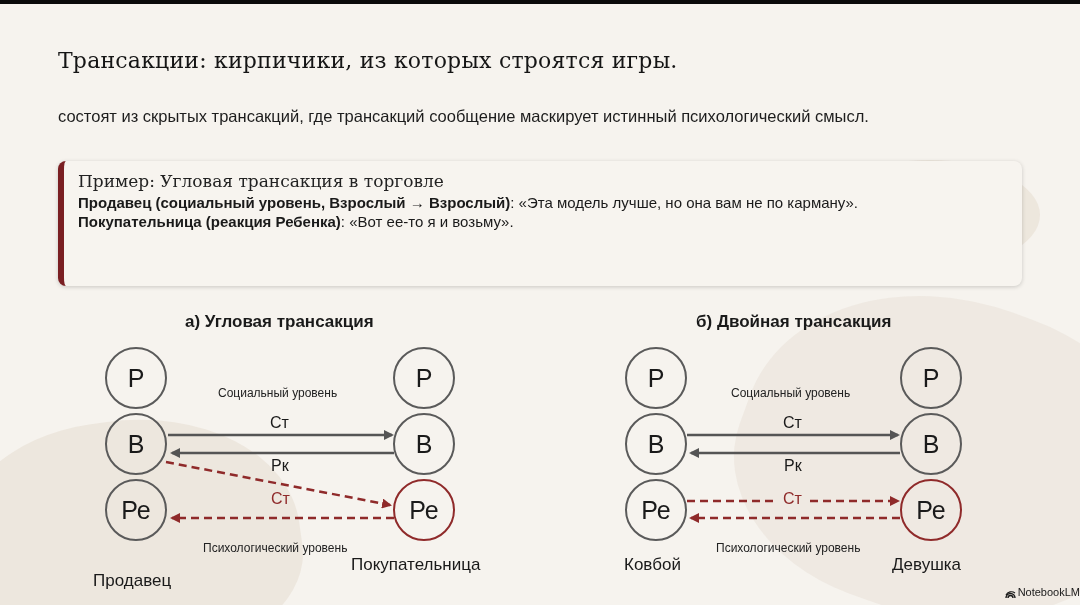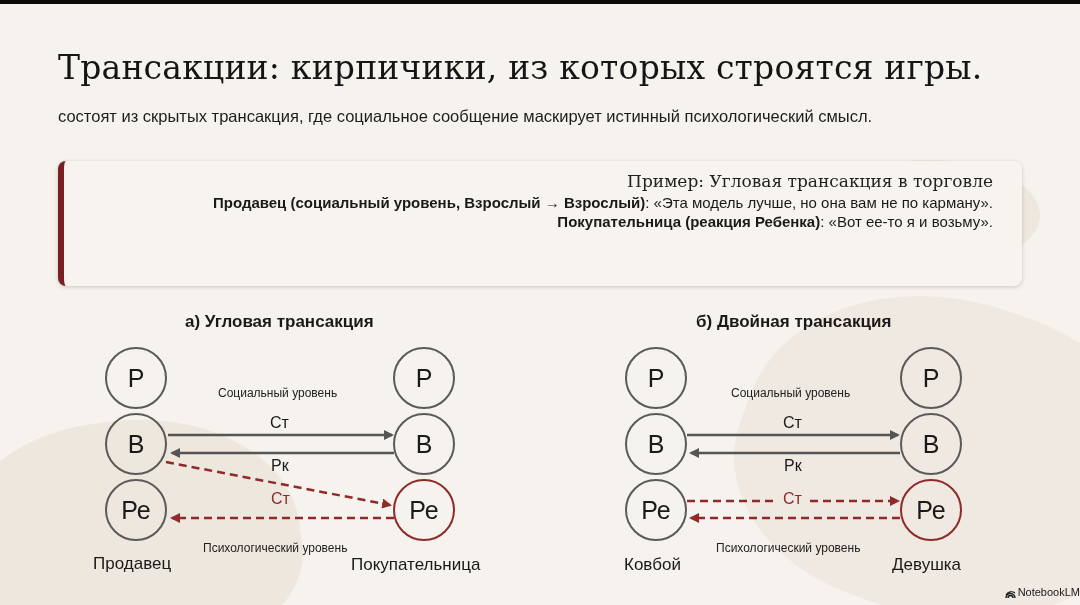--- a/index.html
+++ b/index.html
@@ -8,33 +8,32 @@
     background: #f6f3ee;
     font-family: "Liberation Sans", sans-serif;
     color: #1a1a1a;
   }
   .topbar { position: absolute; left: 0; top: 0; width: 1080px; height: 4px; background: #0a0a0a; }
   .stain1 { position: absolute; left: -40px; top: 420px; width: 340px; height: 240px; background: #ebe4da; border-radius: 45% 55% 40% 60%; opacity: 0.8; transform: rotate(-8deg); }
   .stain2 { position: absolute; left: 740px; top: 300px; width: 420px; height: 320px; background: #ece6dd; border-radius: 55% 45% 60% 40%; opacity: 0.75; transform: rotate(20deg); }
   .stain3 { position: absolute; left: 820px; top: 160px; width: 220px; height: 110px; background: #e9e1d6; border-radius: 50%; opacity: 0.7; }
   .title {
     position: absolute; left: 58px; top: 48px;
-    font-family: "DejaVu Serif", serif; font-size: 33px; color: #151515; letter-spacing: 0.2px;
+    font-family: "DejaVu Serif", serif; font-size: 22px; color: #151515; letter-spacing: 0.2px;
   }
   .intro {
     position: absolute; left: 58px; top: 106px; width: 980px;
     font-size: 16.5px; line-height: 20px; color: #1d1d1d;
   }
   .example {
     position: absolute; left: 58px; top: 161px; width: 964px; height: 125px;
     background: #f7f4ef; border-radius: 8px;
     box-shadow: 0 1px 4px rgba(0,0,0,0.18);
     border-left: 6px solid #7a1f22; box-sizing: border-box;
     padding: 10px 29px 0 14px;
-    text-align: right;
   }
   .example .ex-title { font-family: "DejaVu Serif", serif; font-size: 17px; color: #222; margin-bottom: 3px; }
   .example .line { font-size: 15px; line-height: 18.5px; color: #1a1a1a; }
   .example b { font-weight: bold; }
   .example i { font-style: italic; }
   .diagram { position: absolute; top: 0; left: 0; width: 1080px; height: 605px; }
   .dtitle { position: absolute; top: 312px; font-size: 17px; font-weight: bold; color: #1a1a1a; margin-left: 8px; }
   .node {
     position: absolute; width: 62px; height: 62px; border-radius: 50%;
     border: 2px solid #5a5a5a; box-sizing: border-box;
@@ -51,21 +50,21 @@
 </head>
 <body>
 
 <div class="topbar"></div>
 <div class="stain1"></div>
 <div class="stain2"></div>
 <div class="stain3"></div>
 
 <div class="title">Трансакции: кирпичики, из которых строятся игры.</div>
 <div class="intro">
-  <div>состоят из скрытых трансакция, где социальное сообщение маскирует истинный психологический смысл.</div>
+  <div>состоят из скрытых трансакций, где трансакций сообщение маскирует истинный психологический смысл.</div>
 </div>
 
 <div class="example">
   <div class="ex-title">Пример: Угловая трансакция в торговле</div>
   <div class="line"><b>Продавец (социальный уровень, Взрослый → Взрослый)</b><span>: «Эта модель лучше, но она вам не по карману».</span></div>
   <div class="line"><b>Покупательница (реакция Ребенка)</b><span>: «Вот ее-то я и возьму».</span></div>
 </div>
 
 <div class="diagram">
   <div class="dtitle" style="left:177px;">а) Угловая трансакция</div>
@@ -98,21 +97,21 @@
   <div class="node" style="left:105px;top:479px;">Ре</div>
   <div class="node" style="left:393px;top:347px;">Р</div>
   <div class="node" style="left:393px;top:413px;">В</div>
   <div class="node red" style="left:393px;top:479px;">Ре</div>
 
   <div class="lvl" style="left:218px;top:371px;">Социальный уровень</div>
   <div class="alabel" style="left:270px;top:414px;">Ст</div>
   <div class="alabel" style="left:271px;top:457px;">Рк</div>
   <div class="alabel red" style="left:271px;top:490px;">Ст</div>
   <div class="lvl" style="left:203px;top:526px;">Психологический уровень</div>
-  <div class="person" style="left:93px;top:554px;">Продавец</div>
+  <div class="person" style="left:93px;top:571px;">Продавец</div>
   <div class="person" style="left:351px;top:555px;">Покупательница</div>
 
   <div class="dtitle" style="left:688px;">б) Двойная трансакция</div>
   <div class="node" style="left:625px;top:347px;">Р</div>
   <div class="node" style="left:625px;top:413px;">В</div>
   <div class="node" style="left:625px;top:479px;">Ре</div>
   <div class="node" style="left:900px;top:347px;">Р</div>
   <div class="node" style="left:900px;top:413px;">В</div>
   <div class="node red" style="left:900px;top:479px;">Ре</div>
 

